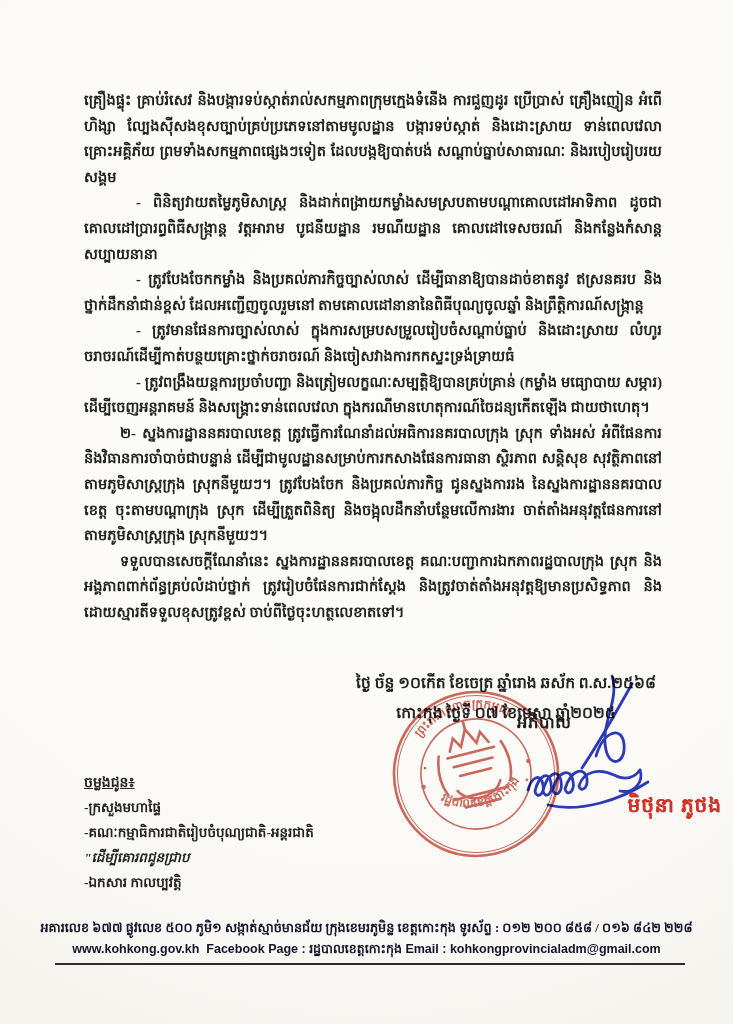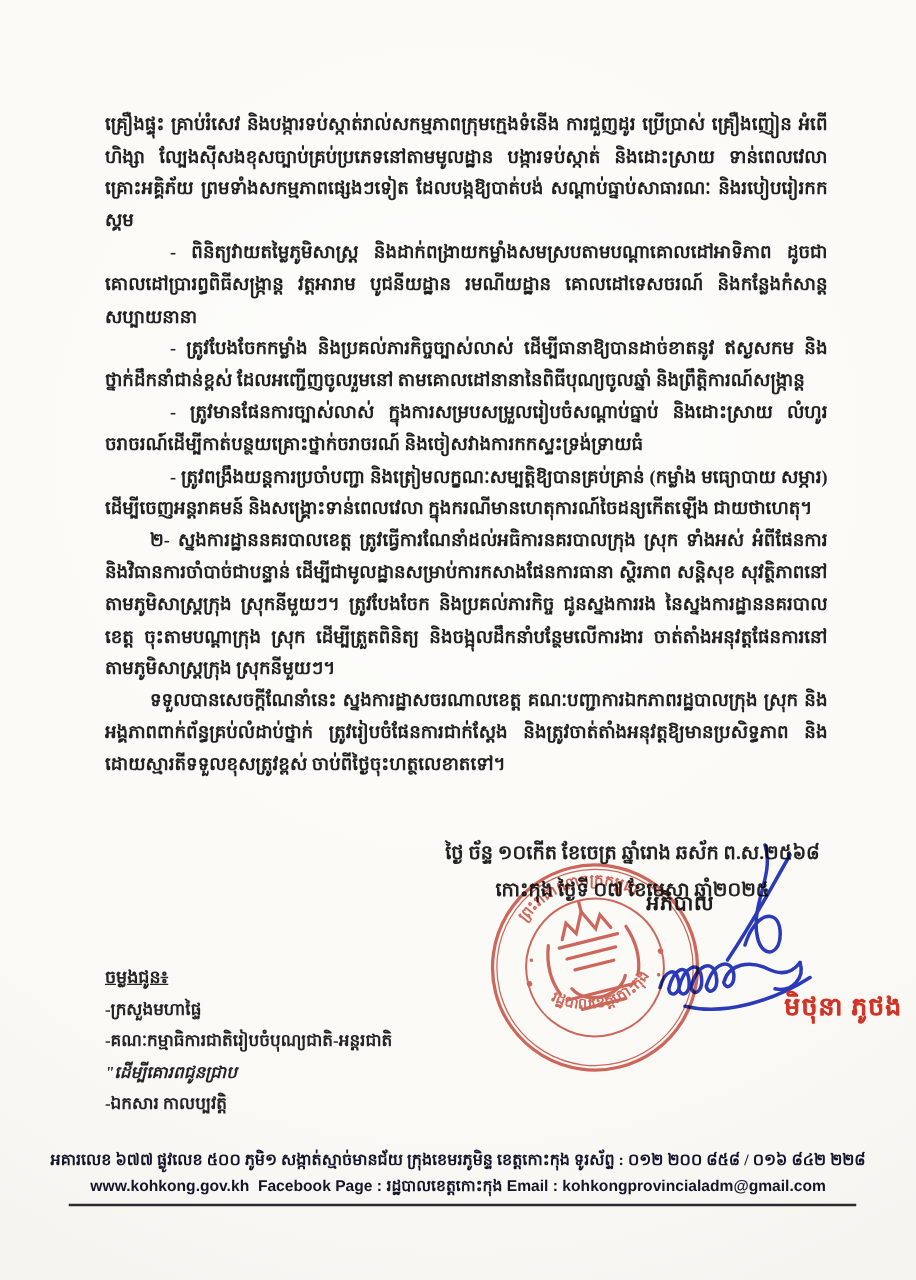--- a/index.html
+++ b/index.html
@@ -69,27 +69,27 @@
   .stamp text{
     font-family:"Liberation Serif", serif;font-weight:700;
   }
 </style>
 </head>
 <body>
 
 <div class="page">
 
   <div class="body-text">
-    <p>គ្រឿងផ្ទុះ គ្រាប់រំសេវ និងបង្ការទប់ស្កាត់រាល់សកម្មភាពក្រុមក្មេងទំនើង ការជួញដូរ ប្រើប្រាស់ គ្រឿងញៀន អំពើហិង្សា ល្បែងស៊ីសងខុសច្បាប់គ្រប់ប្រភេទនៅតាមមូលដ្ឋាន បង្ការទប់ស្កាត់ និងដោះស្រាយ ទាន់ពេលវេលា គ្រោះអគ្គិភ័យ ព្រមទាំងសកម្មភាពផ្សេងៗទៀត ដែលបង្កឱ្យបាត់បង់ សណ្តាប់ធ្នាប់សាធារណៈ និងរបៀបរៀរកកស្គម</p>
+    <p>គ្រឿងផ្ទុះ គ្រាប់រំសេវ និងបង្ការទប់ស្កាត់រាល់សកម្មភាពក្រុមក្មេងទំនើង ការជួញដូរ ប្រើប្រាស់ គ្រឿងញៀន អំពើហិង្សា ល្បែងស៊ីសងខុសច្បាប់គ្រប់ប្រភេទនៅតាមមូលដ្ឋាន បង្ការទប់ស្កាត់ និងដោះស្រាយ ទាន់ពេលវេលា គ្រោះអគ្គិភ័យ ព្រមទាំងសកម្មភាពផ្សេងៗទៀត ដែលបង្កឱ្យបាត់បង់ សណ្តាប់ធ្នាប់សាធារណៈ និងរបៀបរៀបរយសង្គម</p>
     <p class="p-bullet">- ពិនិត្យវាយតម្លៃភូមិសាស្ត្រ និងដាក់ពង្រាយកម្លាំងសមស្របតាមបណ្តាគោលដៅអាទិភាព ដូចជា គោលដៅប្រារព្ធពិធីសង្ក្រាន្ត វត្តអារាម បូជនីយដ្ឋាន រមណីយដ្ឋាន គោលដៅទេសចរណ៍ និងកន្លែងកំសាន្តសប្បាយនានា</p>
-    <p class="p-bullet">- ត្រូវបែងចែកកម្លាំង និងប្រគល់ភារកិច្ចច្បាស់លាស់ ដើម្បីធានាឱ្យបានដាច់ខាតនូវ ឥស្ងសកម និងថ្នាក់ដឹកនាំជាន់ខ្ពស់ ដែលអញ្ជើញចូលរួមនៅ តាមគោលដៅនានានៃពិធីបុណ្យចូលឆ្នាំ និងព្រឹត្តិការណ៍សង្ក្រាន្ត</p>
+    <p class="p-bullet">- ត្រូវបែងចែកកម្លាំង និងប្រគល់ភារកិច្ចច្បាស់លាស់ ដើម្បីធានាឱ្យបានដាច់ខាតនូវ ឥស្រនគរប និងថ្នាក់ដឹកនាំជាន់ខ្ពស់ ដែលអញ្ជើញចូលរួមនៅ តាមគោលដៅនានានៃពិធីបុណ្យចូលឆ្នាំ និងព្រឹត្តិការណ៍សង្ក្រាន្ត</p>
     <p class="p-bullet">- ត្រូវមានផែនការច្បាស់លាស់ ក្នុងការសម្របសម្រួលរៀបចំសណ្តាប់ធ្នាប់ និងដោះស្រាយ លំហូរចរាចរណ៍ដើម្បីកាត់បន្ថយគ្រោះថ្នាក់ចរាចរណ៍ និងចៀសវាងការកកស្ទះទ្រង់ទ្រាយធំ</p>
     <p class="p-bullet">- ត្រូវពង្រឹងយន្តការប្រចាំបញ្ជា និងត្រៀមលក្ខណៈសម្បត្តិឱ្យបានគ្រប់គ្រាន់ (កម្លាំង មធ្យោបាយ សម្ភារ) ដើម្បីចេញអន្តរាគមន៍ និងសង្គ្រោះទាន់ពេលវេលា ក្នុងករណីមានហេតុការណ៍ចៃដន្យកើតឡើង ជាយថាហេតុ។</p>
     <p class="p-num">២- ស្នងការដ្ឋាននគរបាលខេត្ត ត្រូវធ្វើការណែនាំដល់អធិការនគរបាលក្រុង ស្រុក ទាំងអស់ អំពីផែនការ និងវិធានការចាំបាច់ជាបន្ទាន់ ដើម្បីជាមូលដ្ឋានសម្រាប់ការកសាងផែនការធានា ស្ថិរភាព សន្តិសុខ សុវត្ថិភាពនៅតាមភូមិសាស្ត្រក្រុង ស្រុកនីមួយៗ។ ត្រូវបែងចែក និងប្រគល់ភារកិច្ច ជូនស្នងការរង នៃស្នងការដ្ឋាននគរបាលខេត្ត ចុះតាមបណ្តាក្រុង ស្រុក ដើម្បីត្រួតពិនិត្យ និងចង្អុលដឹកនាំបន្ថែមលើការងារ ចាត់តាំងអនុវត្តផែនការនៅតាមភូមិសាស្ត្រក្រុង ស្រុកនីមួយៗ។</p>
-    <p class="p-num">ទទួលបានសេចក្តីណែនាំនេះ ស្នងការដ្ឋាសចរណាលខេត្ត គណៈបញ្ជាការឯកភាពរដ្ឋបាលក្រុង ស្រុក និងអង្គភាពពាក់ព័ន្ធគ្រប់លំដាប់ថ្នាក់ ត្រូវរៀបចំផែនការជាក់ស្តែង និងត្រូវចាត់តាំងអនុវត្តឱ្យមានប្រសិទ្ធភាព និងដោយស្មារតីទទួលខុសត្រូវខ្ពស់ ចាប់ពីថ្ងៃចុះហត្ថលេខាតទៅ។</p>
+    <p class="p-num">ទទួលបានសេចក្តីណែនាំនេះ ស្នងការដ្ឋាននគរបាលខេត្ត គណៈបញ្ជាការឯកភាពរដ្ឋបាលក្រុង ស្រុក និងអង្គភាពពាក់ព័ន្ធគ្រប់លំដាប់ថ្នាក់ ត្រូវរៀបចំផែនការជាក់ស្តែង និងត្រូវចាត់តាំងអនុវត្តឱ្យមានប្រសិទ្ធភាព និងដោយស្មារតីទទួលខុសត្រូវខ្ពស់ ចាប់ពីថ្ងៃចុះហត្ថលេខាតទៅ។</p>
   </div>
 
   <div class="date-block">
     <div>ថ្ងៃ ច័ន្ទ ១០កើត ខែចេត្រ ឆ្នាំរោង ឆស័ក ព.ស.២៥៦៨</div>
     <div>កោះកុង ថ្ងៃទី ០៧ ខែមេសា ឆ្នាំ២០២៥</div>
   </div>
 
   <svg class="stamp" viewBox="0 0 176 176">
     <g transform="rotate(-14 88 88)" stroke="#c23b2d" fill="none" opacity="0.85">
       <circle cx="88" cy="88" r="82" stroke-width="2.6"></circle>

